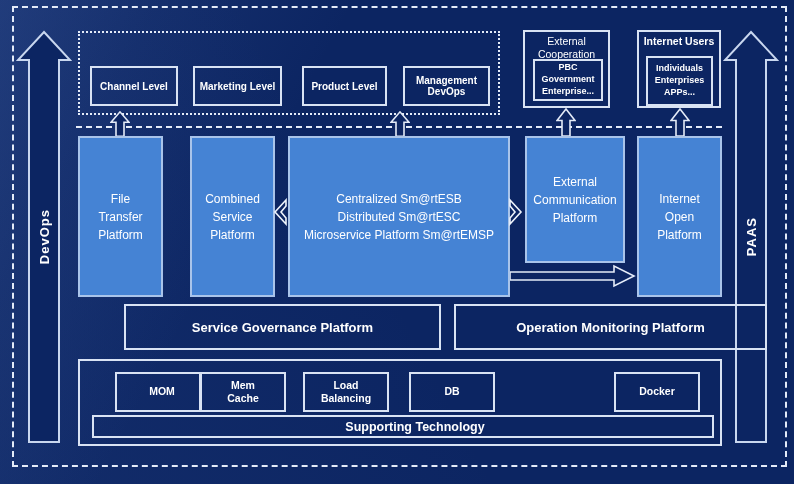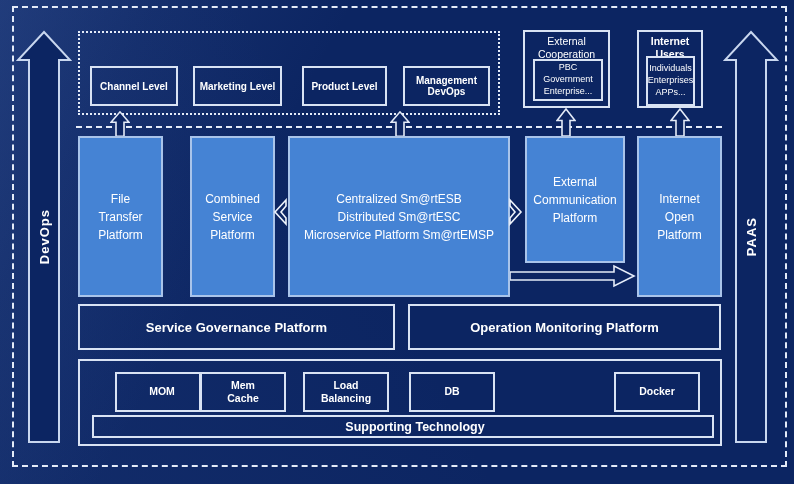--- a/index.html
+++ b/index.html
@@ -21,27 +21,27 @@
   .side-rail svg{position:absolute;left:0;top:0;}
   .vlabel{position:relative;writing-mode:vertical-rl;transform:rotate(180deg);
     font-weight:700;font-size:13px;letter-spacing:1px;}
 
   .levels-group{left:78px;top:31px;width:422px;height:84px;border:2px dotted #e4ebf8;}
   .level-box{top:66px;height:40px;border:2px solid #d9e3f4;font-size:10px;font-weight:700;}
 
   .top-box{top:30px;height:78px;border:2px solid #d9e3f4;padding-top:3px;
     display:flex;flex-direction:column;align-items:center;}
   .top-box .title{font-size:10.5px;line-height:1.25;text-align:center;}
-  .member-box{border:2px solid #d9e3f4;font-size:9px;font-weight:400;line-height:1.3;}
+  .member-box{border:2px solid #d9e3f4;font-size:9px;font-weight:700;line-height:1.3;}
 
   .mid-dashes{left:76px;top:126px;width:646px;height:0;border-top:2px dashed #e4ebf8;}
 
   .panel{background:#4583d4;border:2px solid #a9c4ea;font-size:12px;line-height:1.5;top:136px;}
 
-  .gov-box{top:304px;height:46px;border:2px solid #d9e3f4;font-size:13px;font-weight:700;}
+  .gov-box{top:304px;height:46px;border:2px solid #d9e3f4;font-size:13px;font-weight:700;margin-left:46px;}
 
   .support-group{left:78px;top:359px;width:644px;height:87px;border:2px solid #d9e3f4;}
   .tech-box{top:372px;height:40px;width:86px;border:2px solid #d9e3f4;font-size:10.5px;font-weight:700;line-height:1.25;}
   .support-bar{left:92px;top:415px;width:622px;height:23px;border:2px solid #d9e3f4;font-size:12.5px;font-weight:700;padding-left:24px;}
 </style>
 </head>
 <body>
 
 <div class="canvas">
 
@@ -67,21 +67,21 @@
   <div class="abs level-box center" style="left:302px;width:85px;">Product Level</div>
   <div class="abs level-box center" style="left:403px;width:87px;">Management DevOps</div>
 
   <div class="abs top-box" style="left:523px;width:87px;">
     <div class="title prewrap">External
 Cooperation</div>
     <div class="abs member-box center prewrap" style="left:8px;right:5px;bottom:5px;height:42px;">PBC Government
 Enterprise...</div>
   </div>
 
-  <div class="abs top-box" style="left:637px;width:66px;">
+  <div class="abs top-box" style="left:637px;width:84px;">
     <div class="title prewrap" style="font-weight:700;">Internet Users</div>
     <div class="abs member-box center prewrap" style="left:7px;right:6px;bottom:0;height:50px;">Individuals
 Enterprises
 APPs...</div>
   </div>
 
   <div class="abs mid-dashes"></div>
 
   <svg class="abs" style="left:110px;top:111px;" width="20" height="26" viewBox="0 0 20 30" preserveAspectRatio="none">
     <polygon points="10,1 19,13 14,13 14,29 6,29 6,13 1,13" fill="#0c2562" stroke="#e4ebf8" stroke-width="1.6"></polygon>

